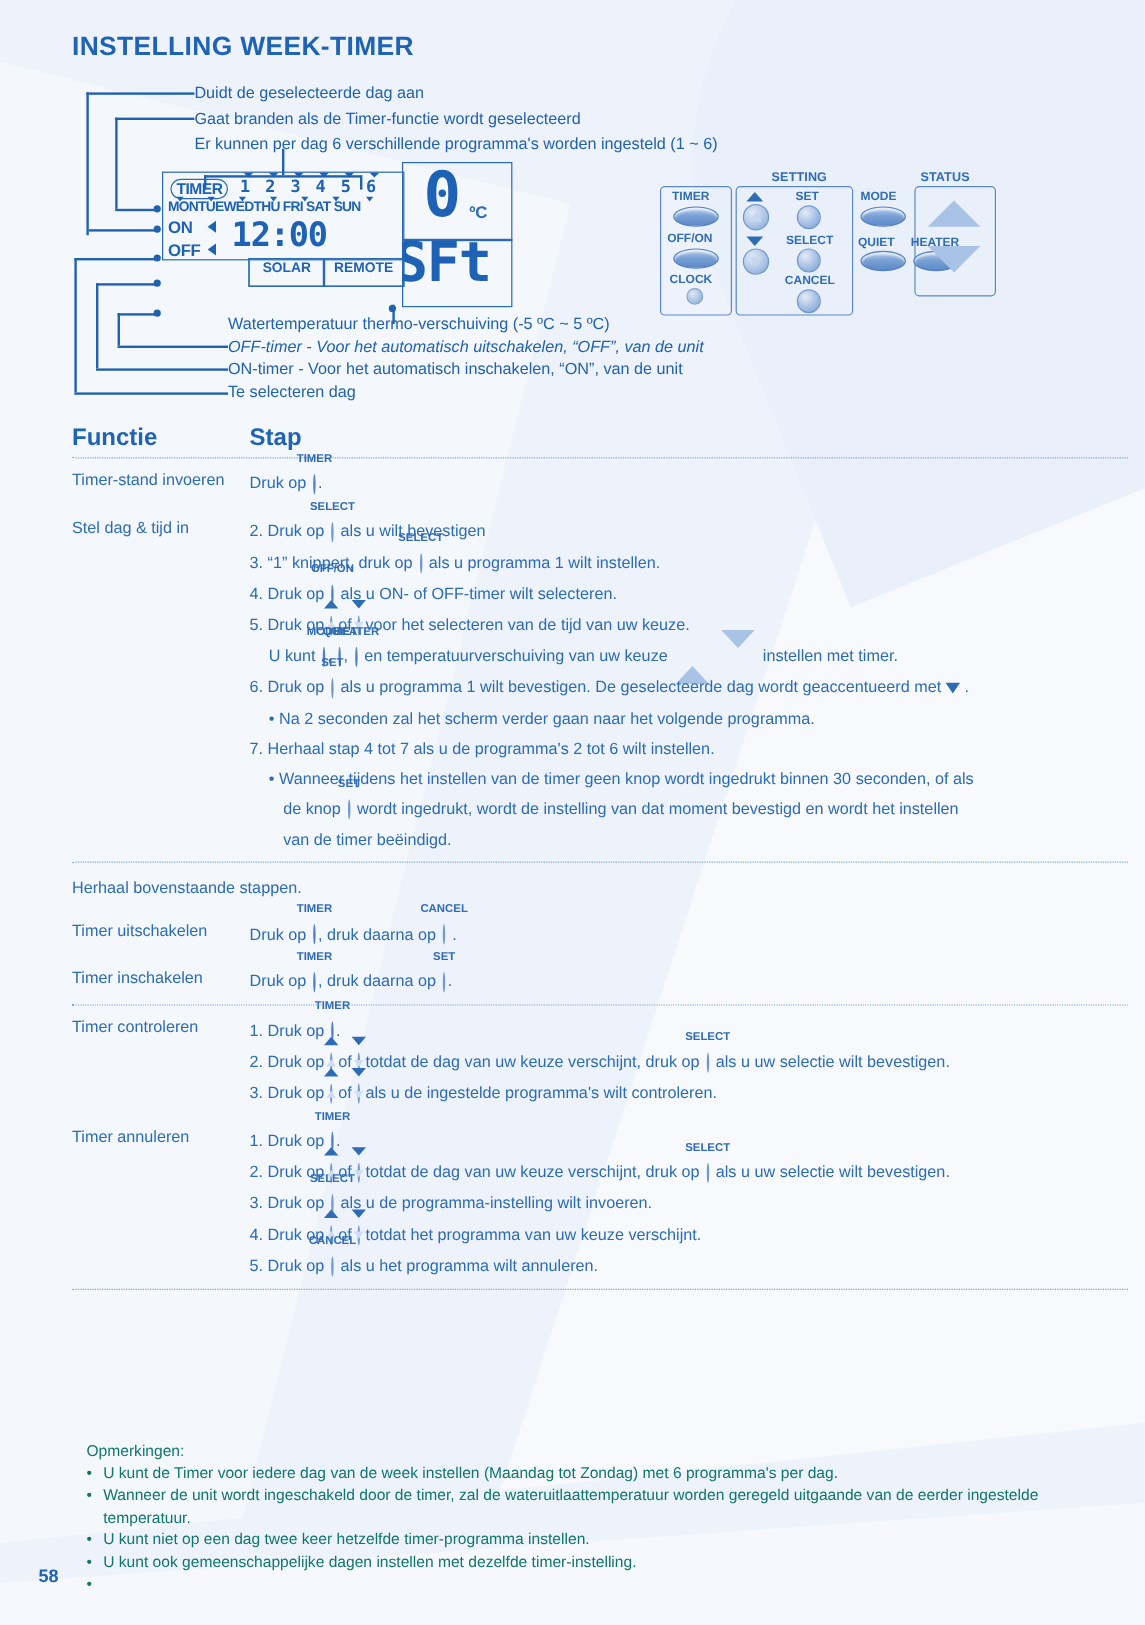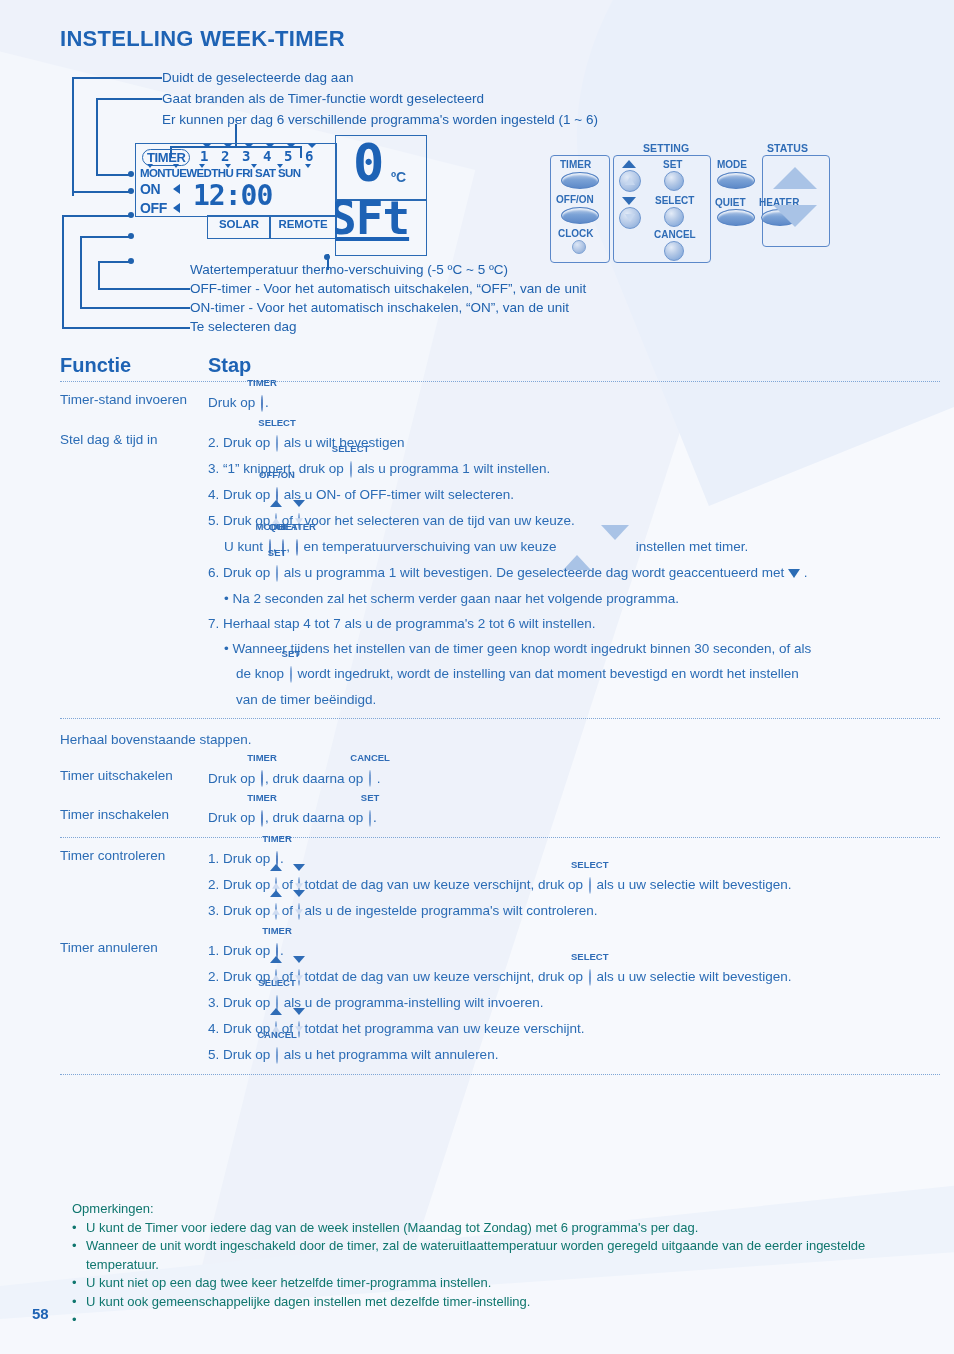--- a/index.html
+++ b/index.html
@@ -181,21 +181,21 @@
 
     <div class="codot" style="left:68px;top:196px;"></div>
     <div class="coline h" style="left:38px;top:199px;width:32px;"></div>
     <div class="coline v" style="left:38px;top:199px;height:27px;"></div>
     <div class="coline h" style="left:38px;top:226px;width:92px;"></div>
 
     <div class="codot" style="left:264px;top:192px;"></div>
     <div class="coline v" style="left:267px;top:192px;height:16px;"></div>
 
     <div class="cotext" style="left:130px;top:200px;">Watertemperatuur thermo-verschuiving (-5 ºC ~ 5 ºC)</div>
-    <div class="cotext" style="left:130px;top:219px;">OFF-timer - Voor het automatisch uitschakelen, “OFF”, van de unit</div>
+    <div class="cotext" style="left:130px;top:219px;font-style:italic;">OFF-timer - Voor het automatisch uitschakelen, “OFF”, van de unit</div>
     <div class="cotext" style="left:130px;top:238px;">ON-timer - Voor het automatisch inschakelen, “ON”, van de unit</div>
     <div class="cotext" style="left:130px;top:257px;">Te selecteren dag</div>
   </div>
 
   <div class="lcd">
     <div class="lcd-box" style="left:0;top:0;width:200px;height:72px;"></div>
     <div class="lcd-box" style="left:72px;top:72px;width:128px;height:22px;"></div>
     <div class="lcd-box" style="left:200px;top:-8px;width:90px;height:64px;"></div>
     <div class="lcd-box" style="left:200px;top:56px;width:90px;height:55px;"></div>
 
@@ -239,21 +239,21 @@
 
     <div class="solbox" style="left:72px;top:72px;width:62px;height:22px;">SOLAR</div>
     <div class="solbox" style="left:134px;top:72px;width:66px;height:22px;">REMOTE</div>
 
     <div style="position:absolute;left:200px;top:-8px;width:90px;height:64px;">
       <div class="bigtemp seg" style="left:18px;top:2px;">0</div>
       <div class="degc" style="left:56px;top:34px;">ºC</div>
     </div>
 
     <div style="position:absolute;left:200px;top:56px;width:90px;height:55px;overflow:hidden;">
-      <div class="sft seg" style="left:-6px;top:-4px;text-decoration:underline;">SFt</div>
+      <div class="sft seg" style="left:-6px;top:-4px;">SFt</div>
     </div>
   </div>
 
   <div class="panel">
 
     <div class="pgroup" style="left:5px;top:12px;width:58px;height:106px;"></div>
     <div class="pgroup" style="left:68px;top:12px;width:96px;height:106px;"></div>
     <div class="pgroup" style="left:217px;top:12px;width:66px;height:90px;"></div>
 
     <div class="plabel" style="left:98px;top:-1px;">SETTING</div>

